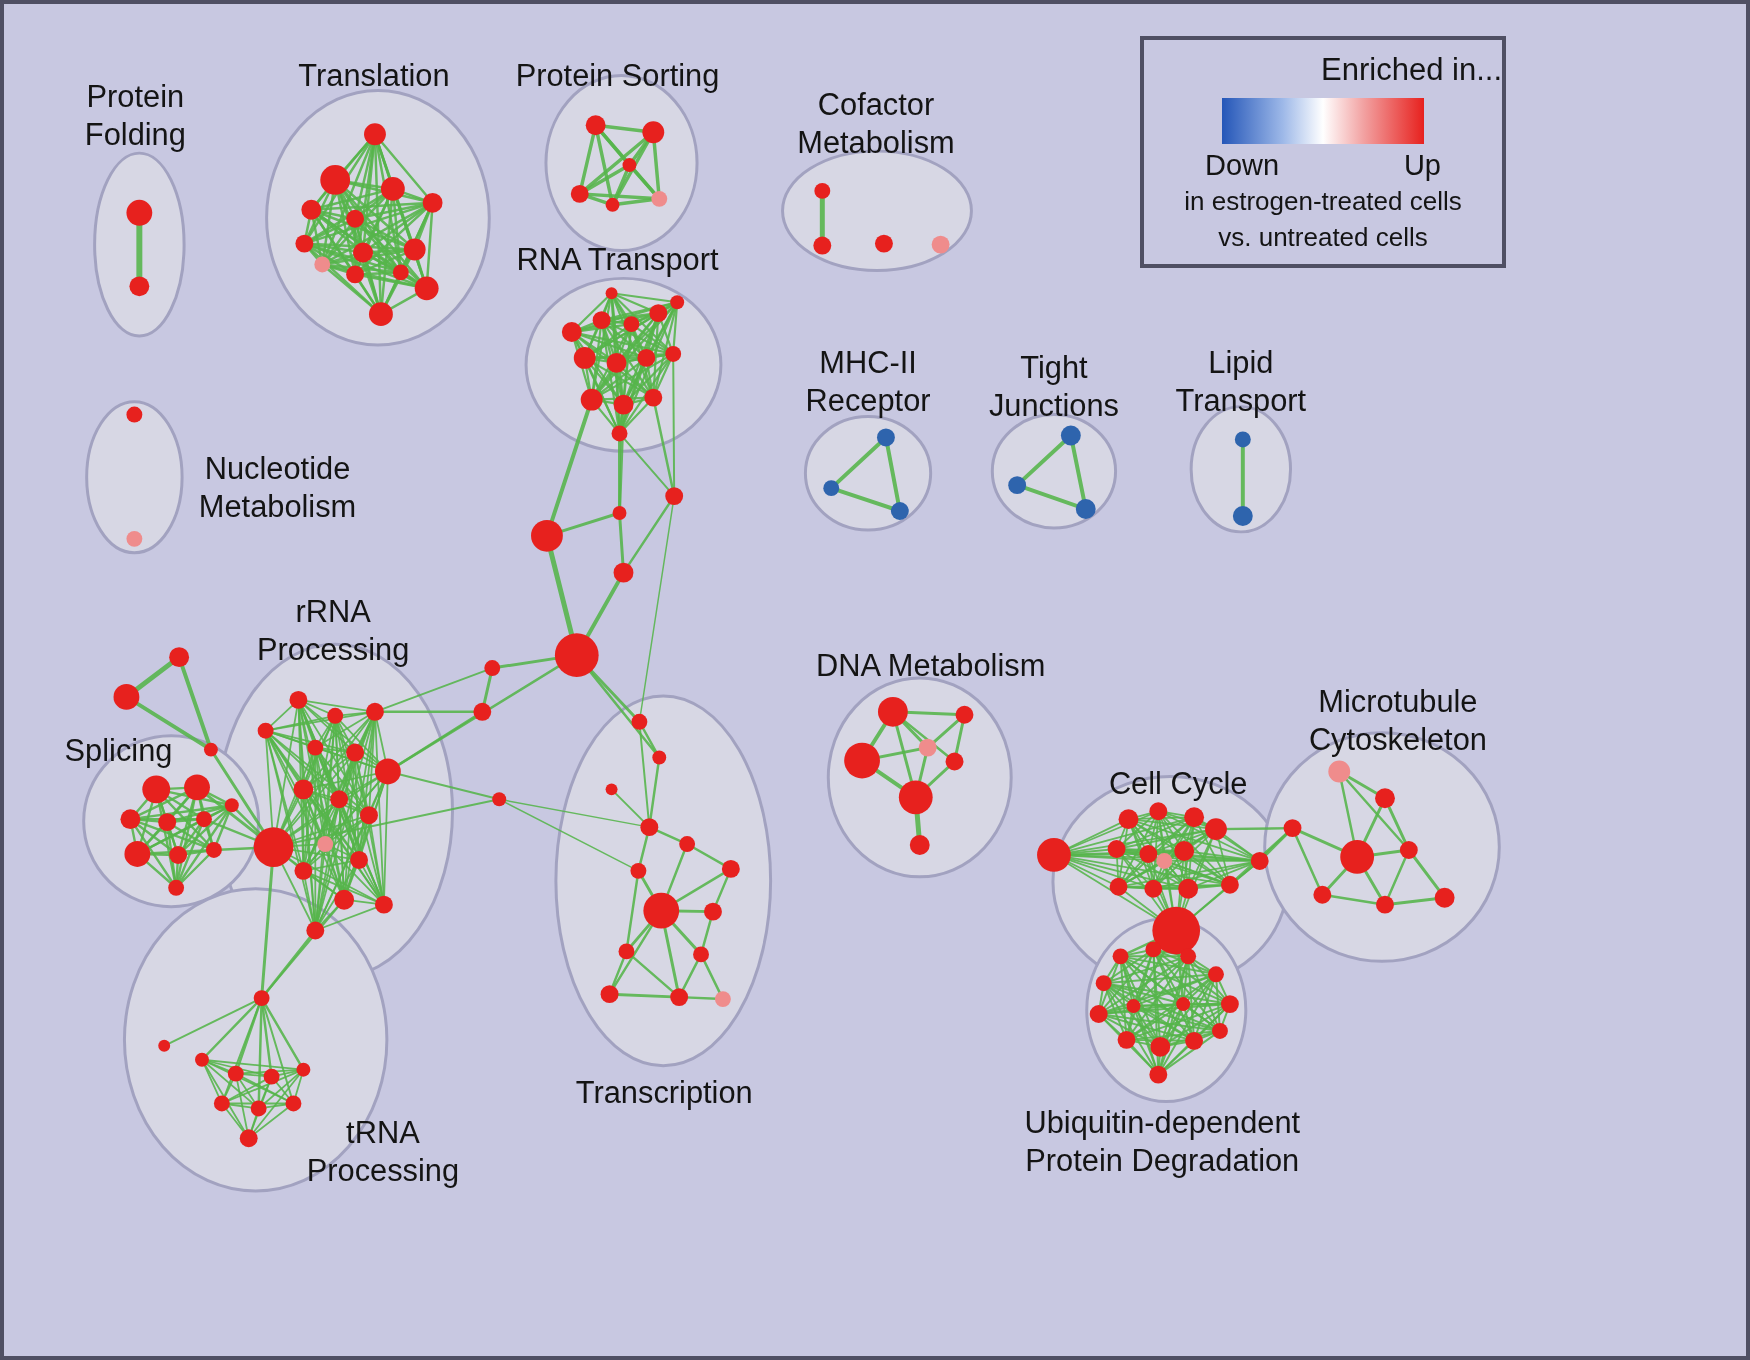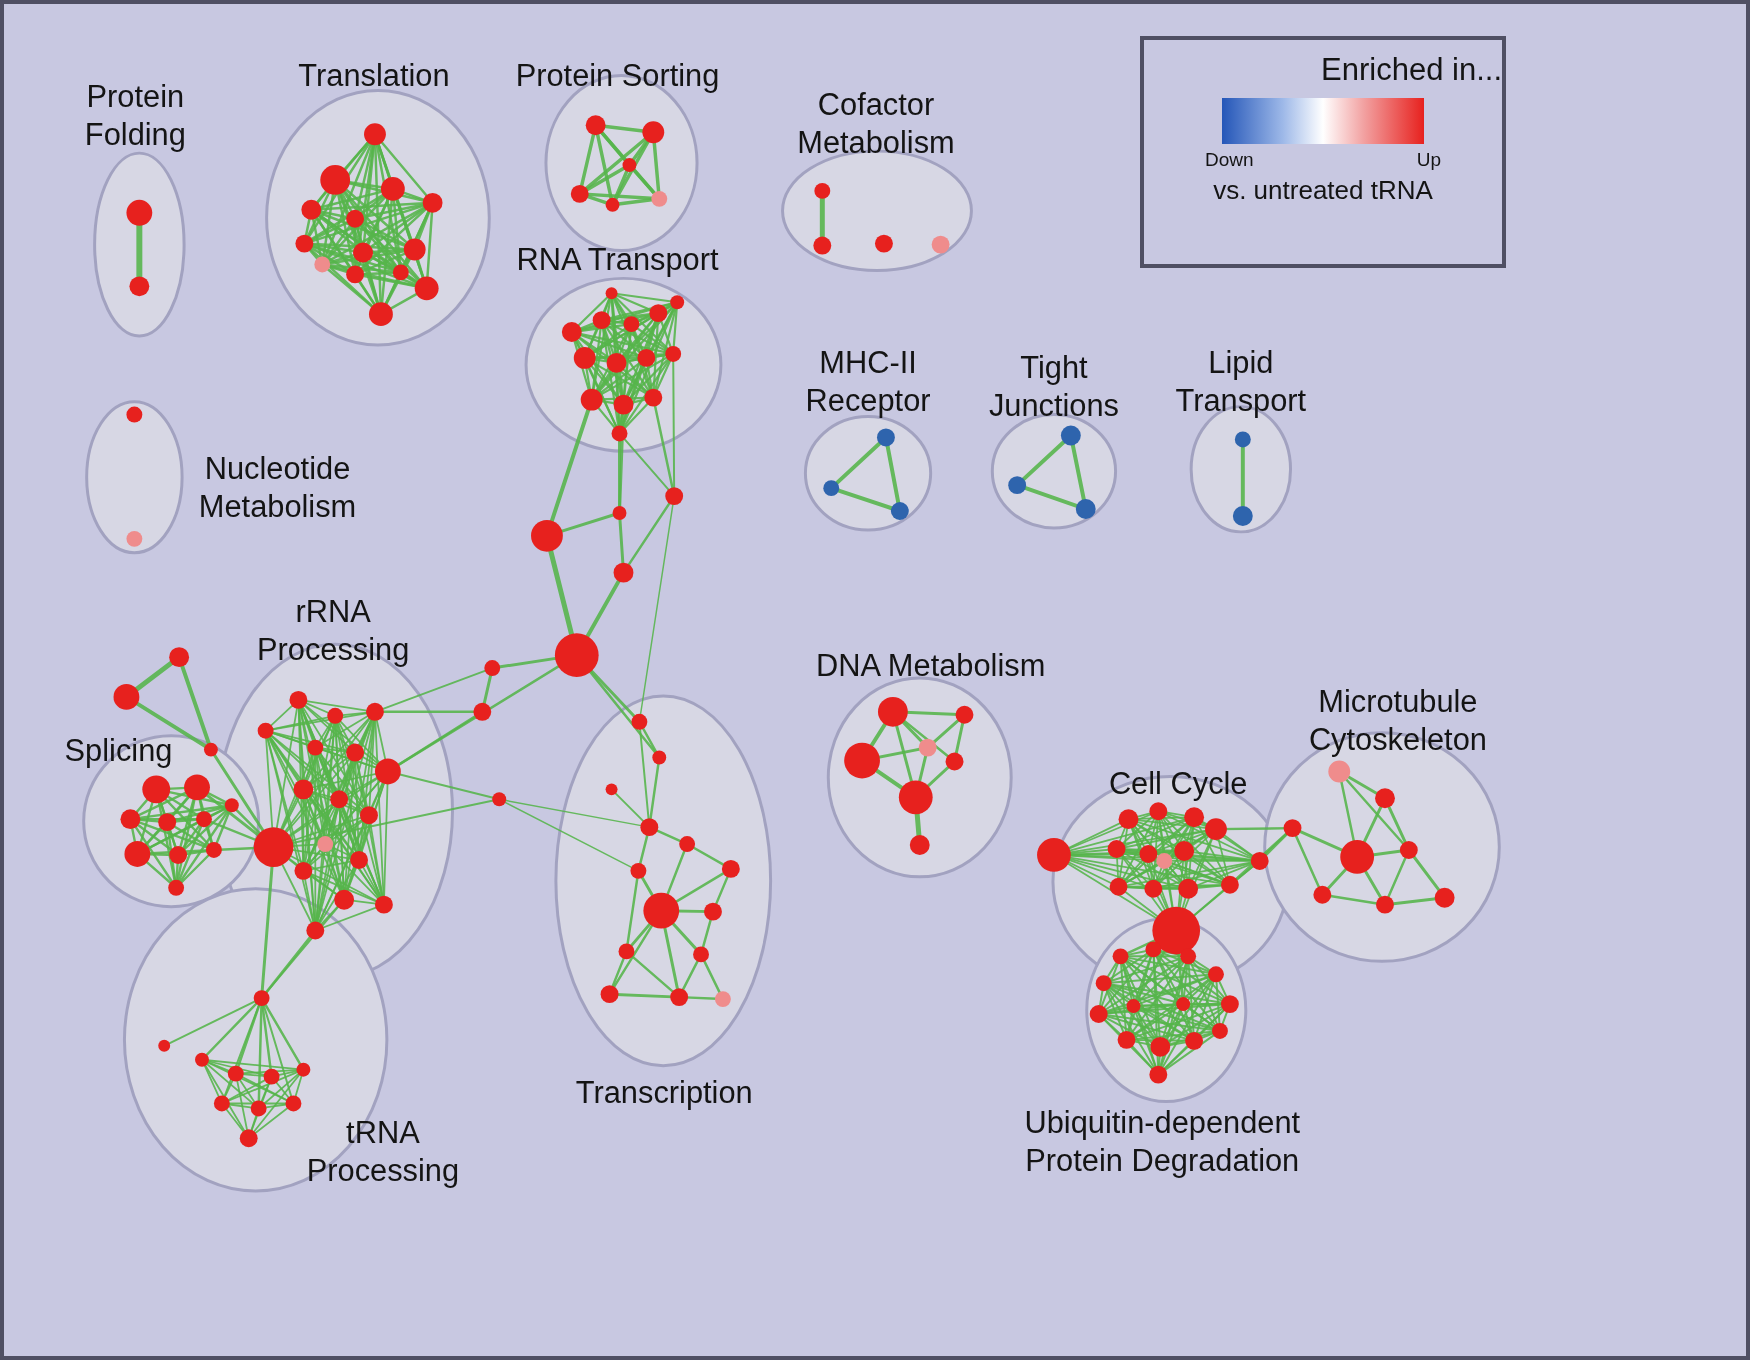--- a/index.html
+++ b/index.html
@@ -6,21 +6,21 @@
   body{font-family:"Liberation Sans",sans-serif;background:#ffffff;}
   .figure{position:relative;width:1750px;height:1360px;background:var(--background,#c8c8e1);
     border:4px solid var(--frame,#4f4f63);box-sizing:border-box;overflow:hidden;}
   .net-svg{position:absolute;left:0;top:0;width:100%;height:100%;}
   .cluster-label{font-family:"Liberation Sans",sans-serif;font-size:31px;fill:var(--text,#141414);}
   .legend{position:absolute;left:1136px;top:32px;width:366px;height:232px;
     border:4px solid var(--frame,#4f4f63);box-sizing:border-box;color:var(--text,#141414);}
   .legend-title{text-align:right;font-size:31px;margin-top:12px;}
   .legend-bar{width:202px;height:46px;margin:10px auto 0;
     background:linear-gradient(to right,var(--gradient-down,#2456b8) 0%,#9db8e8 30%,#ffffff 50%,#f2a2a2 70%,var(--gradient-up,#e7211e) 100%);}
-  .legend-ends{width:236px;margin:5px auto 0;display:flex;justify-content:space-between;font-size:19px;}
+  .legend-ends{width:236px;margin:5px auto 0;display:flex;justify-content:space-between;font-size:29px;}
   .legend-sub{text-align:center;font-size:26px;margin-top:3px;line-height:1.25;}
 </style>
 </head>
 <body>
 
 <div class="figure">
   <svg id="net" class="net-svg" viewBox="0 0 1750 1360">
       <ellipse cx="135" cy="242" rx="45" ry="92" fill="#d7d7e4" stroke="#a2a2c0" stroke-width="3"></ellipse>
       <ellipse cx="375" cy="215" rx="112" ry="128" fill="#d7d7e4" stroke="#a2a2c0" stroke-width="3"></ellipse>
       <ellipse cx="620" cy="160" rx="76" ry="88" fill="#d7d7e4" stroke="#a2a2c0" stroke-width="3"></ellipse>
@@ -935,15 +935,16 @@
       <text x="1164" y="1174" text-anchor="middle" class="cluster-label">Protein Degradation</text>
     </svg>
 
   <div class="legend">
     <div class="legend-title">Enriched in...</div>
     <div class="legend-bar"></div>
     <div class="legend-ends">
       <span>Down</span>
       <span>Up</span>
     </div>
-    <div class="legend-sub">vs. untreated tRNA</div>
+    <div class="legend-sub">in estrogen-treated cells</div>
+    <div class="legend-sub">vs. untreated cells</div>
   </div>
 </div>
 
 </body></html>

